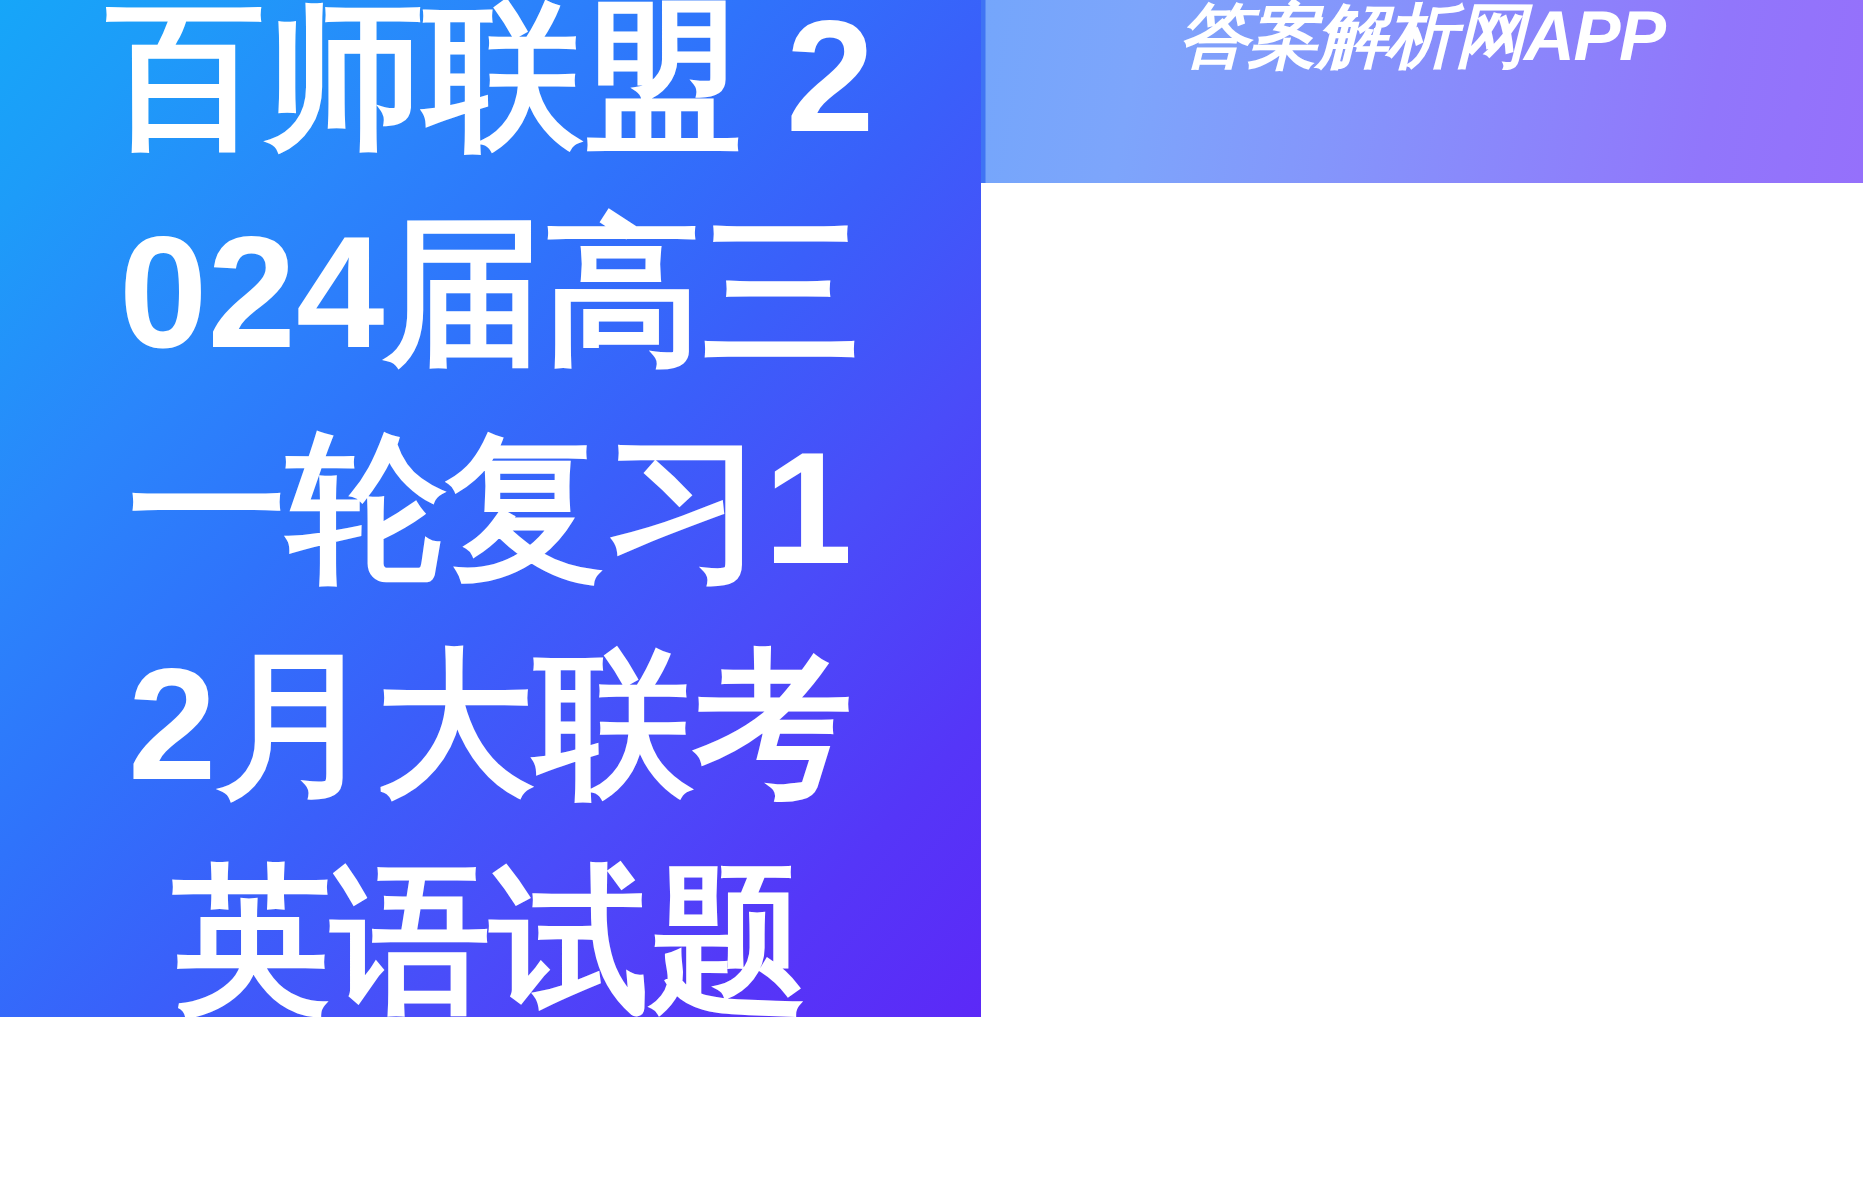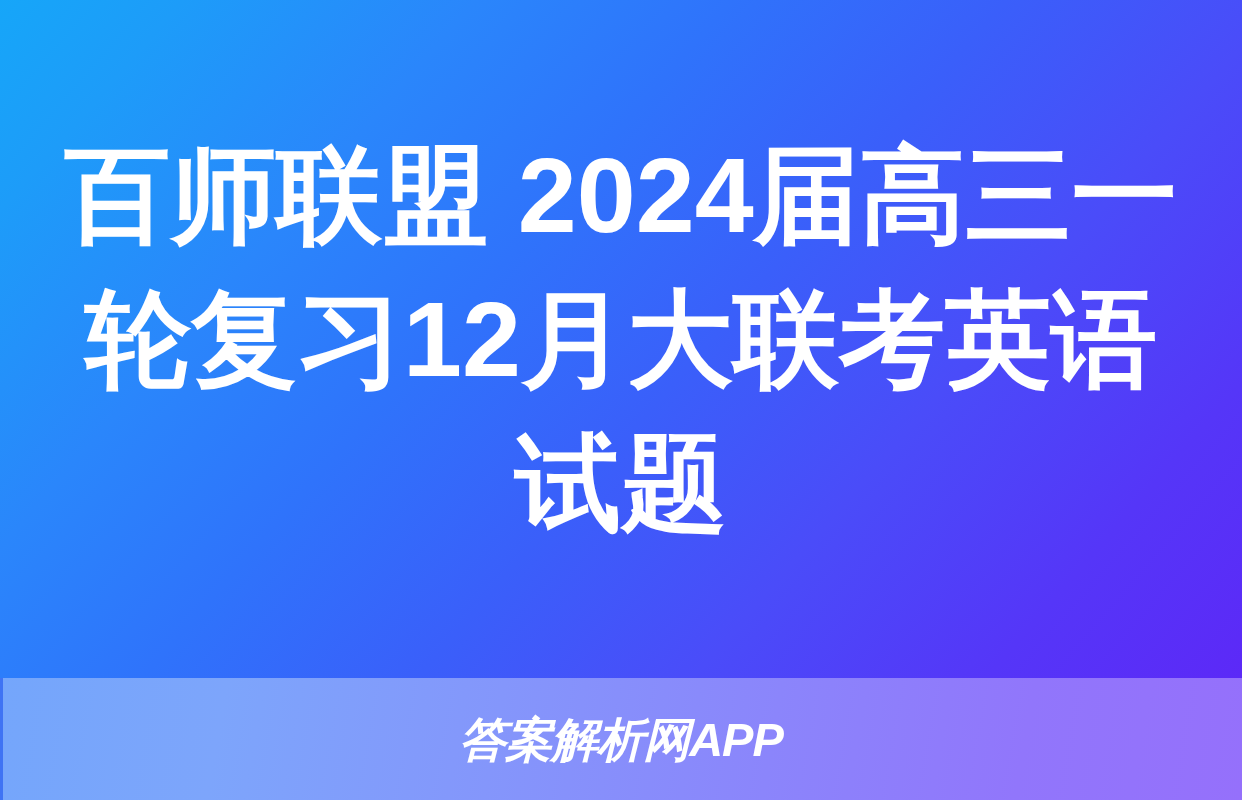--- a/index.html
+++ b/index.html
@@ -13,21 +13,21 @@
     overflow: hidden;
     font-family: "Liberation Sans", "DejaVu Sans", sans-serif;
   }
 
   .poster {
     position: relative;
     width: 1242px;
     height: 800px;
     overflow: hidden;
     display: flex;
-    flex-direction: column;
+    flex-direction: row;
   }
 
   
   .hero {
     position: relative;
     width: 1242px;
     height: 678px;
     background: linear-gradient(
         131deg,
         #16a6f9 0%,
@@ -66,21 +66,20 @@
     height: 122px;
     background: linear-gradient(
         100deg,
         #74a6fb 0%,
         #7da5fb 18%,
         #8496fb 40%,
         #8b85fb 62%,
         #9176fb 82%,
         #9570fb 100%);
     display: flex;
-    align-items: center;
     justify-content: center;
   }
 
   .band-edge {
     position: absolute;
     left: 0;
     top: 0;
     width: 3px;
     height: 122px;
     background: #3f74f4;

